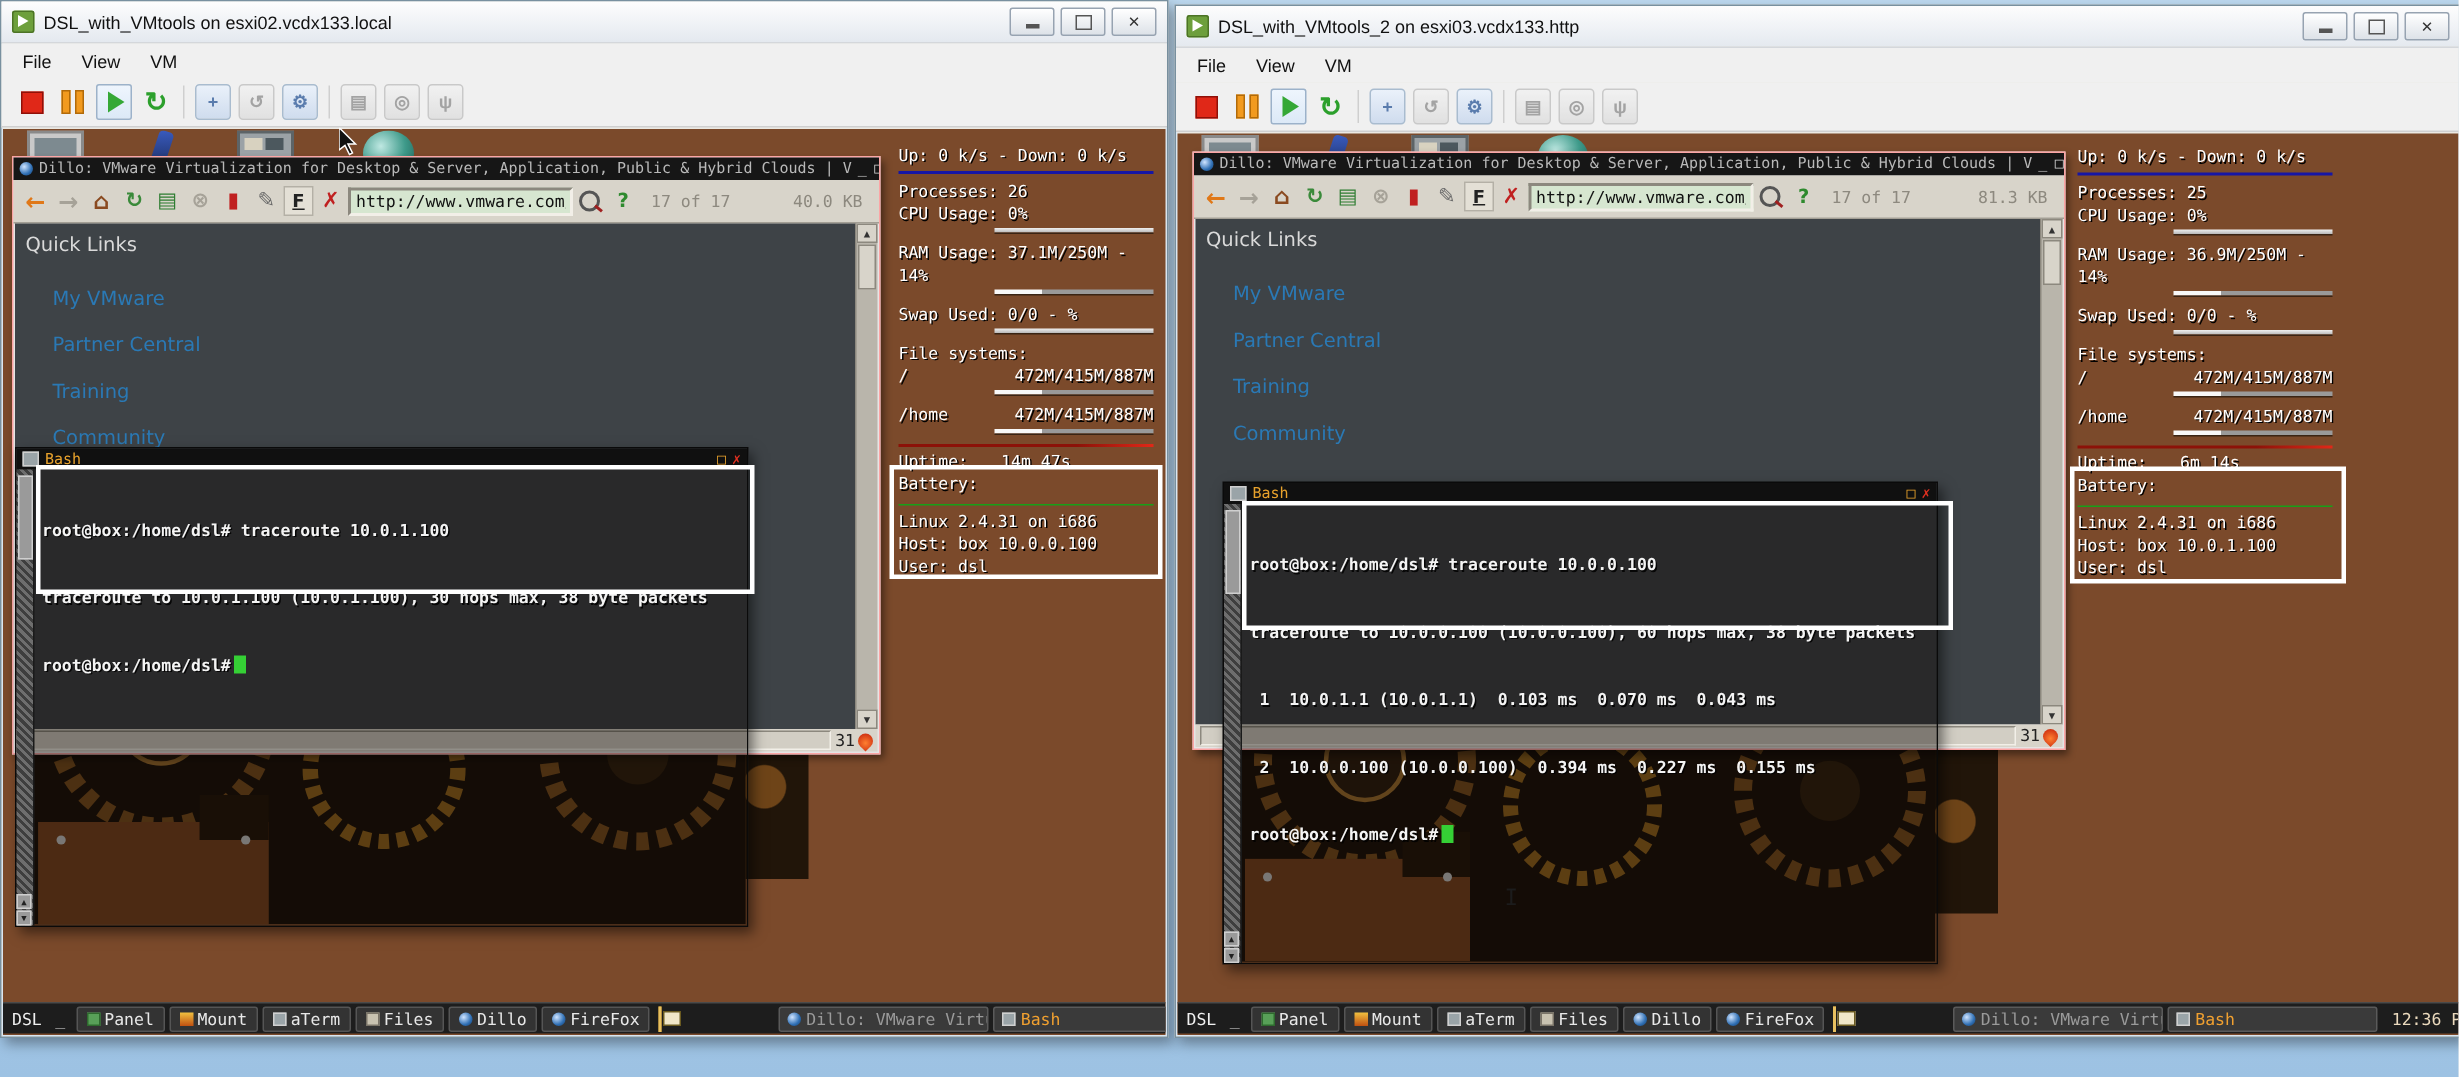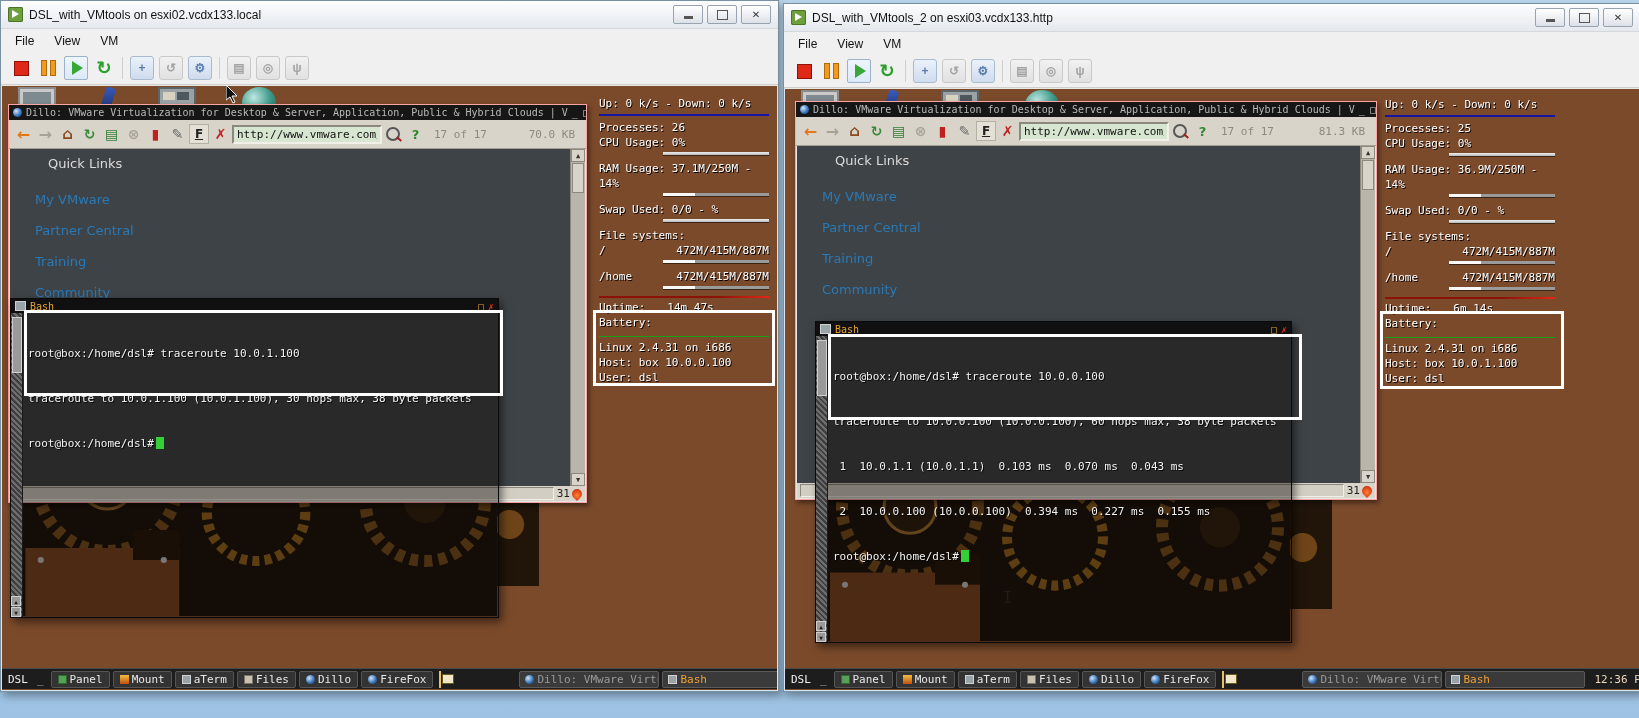--- a/index.html
+++ b/index.html
@@ -78,21 +78,21 @@
   .dtb.fbtn{color:#222;text-decoration:underline;font-size:12px;border:1px solid #b4b0a6;background:#e4e0d6;width:18px;height:18px;}
   .dtb.xbtn{color:#c02020;}
   .urlbox{width:150px;height:19px;background:#d6e6d0;border:2px solid;border-color:#8c887e #f2efe8 #f2efe8 #8c887e;
           font:11px "DejaVu Sans Mono",monospace;color:#111;padding:0 3px;box-sizing:border-box;}
   .mag{width:10px;height:10px;border:2px solid #555;border-radius:50%;position:relative;margin:0 4px 0 3px;}
   .mag::after{content:"";position:absolute;left:8px;top:9px;width:6px;height:2px;background:#a02020;transform:rotate(40deg);}
   .dtb.help{color:#2e8a2e;font-size:13px;}
   .dcount{font:11px "DejaVu Sans Mono",monospace;color:#8d897f;padding:0 7px;white-space:nowrap;}
   .dsize{margin-left:auto;}
   .dillo-content{position:absolute;top:44px;bottom:16px;left:1px;right:15px;background:#3e4347;overflow:hidden;}
-  .ql-head{position:absolute;left:7px;top:7px;color:#dadada;font:13px "DejaVu Sans",sans-serif;margin-left:31px;}
+  .ql-head{position:absolute;left:7px;top:7px;color:#dadada;font:13px "DejaVu Sans",sans-serif;}
   .qlink{position:absolute;left:25px;color:#2a79b5;font:13px "DejaVu Sans",sans-serif;}
   .dillo-scroll{position:absolute;top:44px;bottom:16px;right:1px;width:14px;background:#b9b5ab;border-left:1px solid #8c887e;}
   .sbtn{position:absolute;left:0;width:14px;height:13px;background:#d8d4ca;border:1px solid #8c887e;box-sizing:border-box;
         font-size:7px;color:#333;display:flex;align-items:center;justify-content:center;}
   .sthumb{position:absolute;left:1px;top:14px;width:12px;height:30px;background:#d8d4ca;border:1px solid #8c887e;box-sizing:border-box;}
   .dillo-status{position:absolute;left:1px;right:1px;bottom:1px;height:15px;background:#d8d4ca;display:flex;align-items:center;}
   .dstat-field{flex:1;height:11px;margin:0 3px;border:1px solid;border-color:#8c887e #f2efe8 #f2efe8 #8c887e;background:#d2cec4;}
   .bugwrap{display:flex;align-items:center;gap:2px;padding-right:3px;font:11px "DejaVu Sans Mono",monospace;color:#222;}
   .bugicon{width:10px;height:10px;border-radius:50% 50% 50% 0;background:radial-gradient(circle at 40% 60%,#ff8030,#c01808);transform:rotate(-45deg);}
 
@@ -106,21 +106,21 @@
   .fsrow{display:flex;justify-content:space-between;}
   .uprow{display:flex;gap:22px;}
 
   
   .term{position:absolute;border:1px solid #0a0a0a;box-shadow:3px 4px 8px rgba(0,0,0,.5);}
   .term-title{height:14px;background:#101010;display:flex;align-items:center;gap:4px;padding:0 4px;
               font-size:10px;color:#e8a22c;}
   .titraw{width:9px;height:8px;background:#9aa4a8;border:1px solid #d0d0d0;flex:none;}
   .tctl{margin-left:auto;display:flex;gap:4px;}
   .tctl .m{color:#e8a22c;} .tctl .x{color:#e03020;}
-  .term-body{position:absolute;left:0;right:0;top:14px;bottom:0;background:rgba(12,7,3,.42);}
+  .term-body{position:absolute;left:0;right:0;top:14px;bottom:0;background:rgba(12,7,3,.42);font-weight:bold;}
   .term-sb{position:absolute;left:0;top:0;bottom:0;width:11px;border-right:1px solid #1a1a1a;
            background:repeating-linear-gradient(45deg,#6e6e6e 0 2px,#3e3e3e 2px 4px);}
   .term-thumb{position:absolute;left:1px;top:4px;width:8px;height:54px;background:#9a9a9a;border:1px solid #cfcfcf;}
   .term-sb .arr{position:absolute;left:0;width:10px;height:10px;background:#9a9a9a;border:1px solid #cfcfcf;
                 box-sizing:border-box;font-size:6px;color:#222;display:flex;align-items:center;justify-content:center;}
   .term-text{position:absolute;left:17px;top:3px;right:2px;bottom:2px;font-size:11px;line-height:15px;
              color:#f4f4f4;white-space:pre;text-shadow:1px 1px 0 rgba(0,0,0,.85);}
   .cursorblk{display:inline-block;width:8px;height:12px;background:#35d035;vertical-align:-2px;margin-left:2px;}
   .hl{position:absolute;border:3px solid #fff;z-index:40;}
 
@@ -263,21 +263,21 @@
         <span class="dtb save">▤</span>
         <span class="dtb stopld">⊗</span>
         <span class="dtb bkm">▮</span>
         <span class="dtb tools">✎</span>
         <span class="dtb fbtn">F</span>
         <span class="dtb xbtn">✗</span>
         <input class="urlbox" readonly="" value="http://www.vmware.com/" style="">
         <span class="mag"></span>
         <span class="dtb help">?</span>
         <span class="dcount">17 of 17</span>
-        <span class="dcount dsize">70.0 KB</span>
+        <span class="dcount dsize">40.0 KB</span>
       </div>
       <div class="dillo-content">
         <div class="ql-head">Quick Links</div>
         <a class="qlink" style="top:43px">My VMware</a>
         <a class="qlink" style="top:74px">Partner Central</a>
         <a class="qlink" style="top:105px">Training</a>
         <a class="qlink" style="top:136px">Community</a>
       </div>
       <div class="dillo-scroll">
         <span class="sbtn" style="top:0">▲</span>

